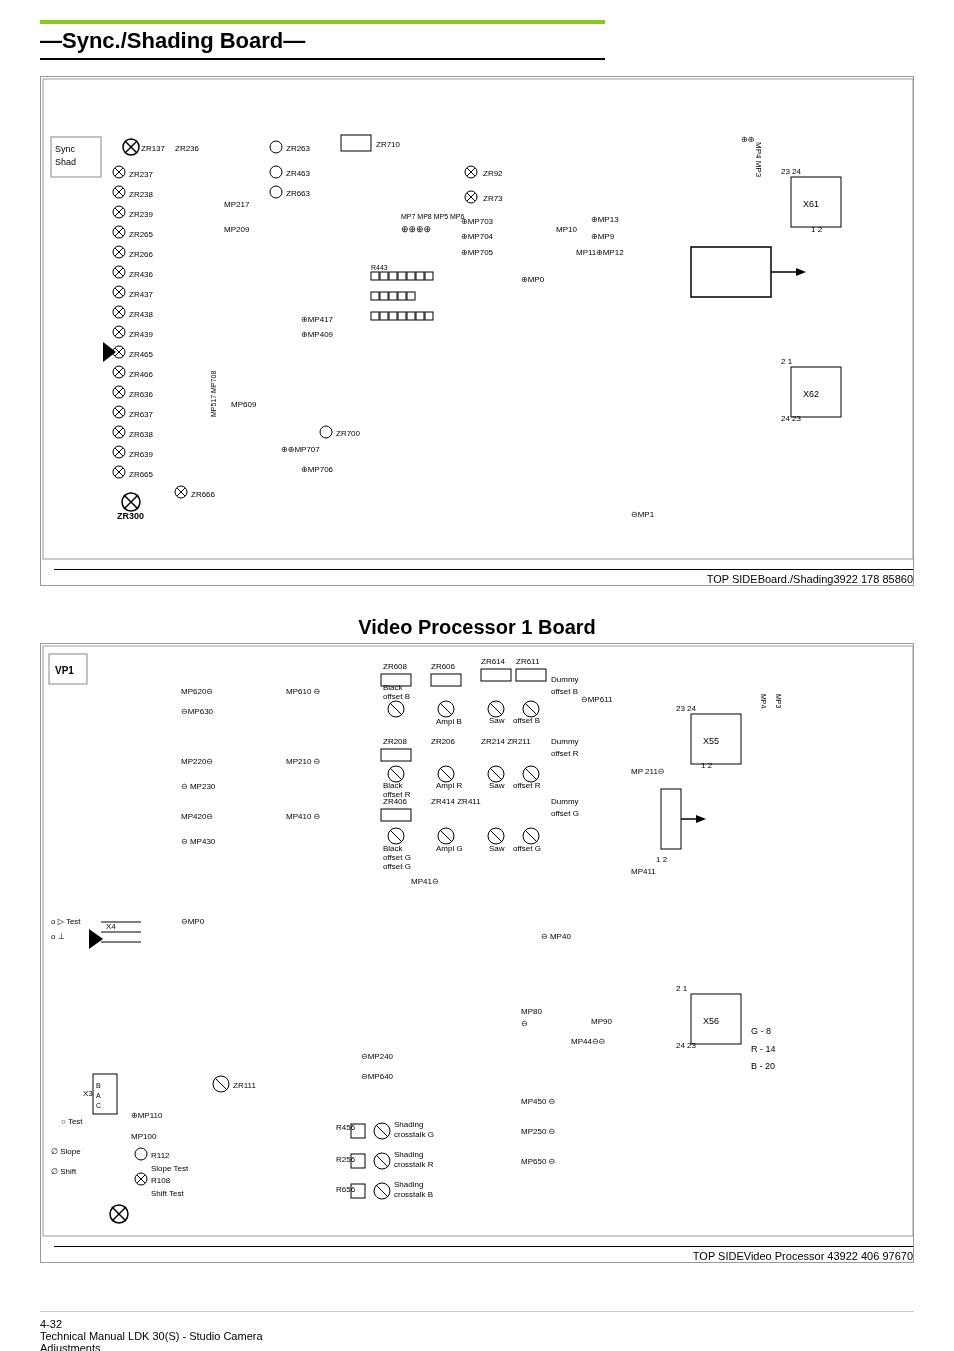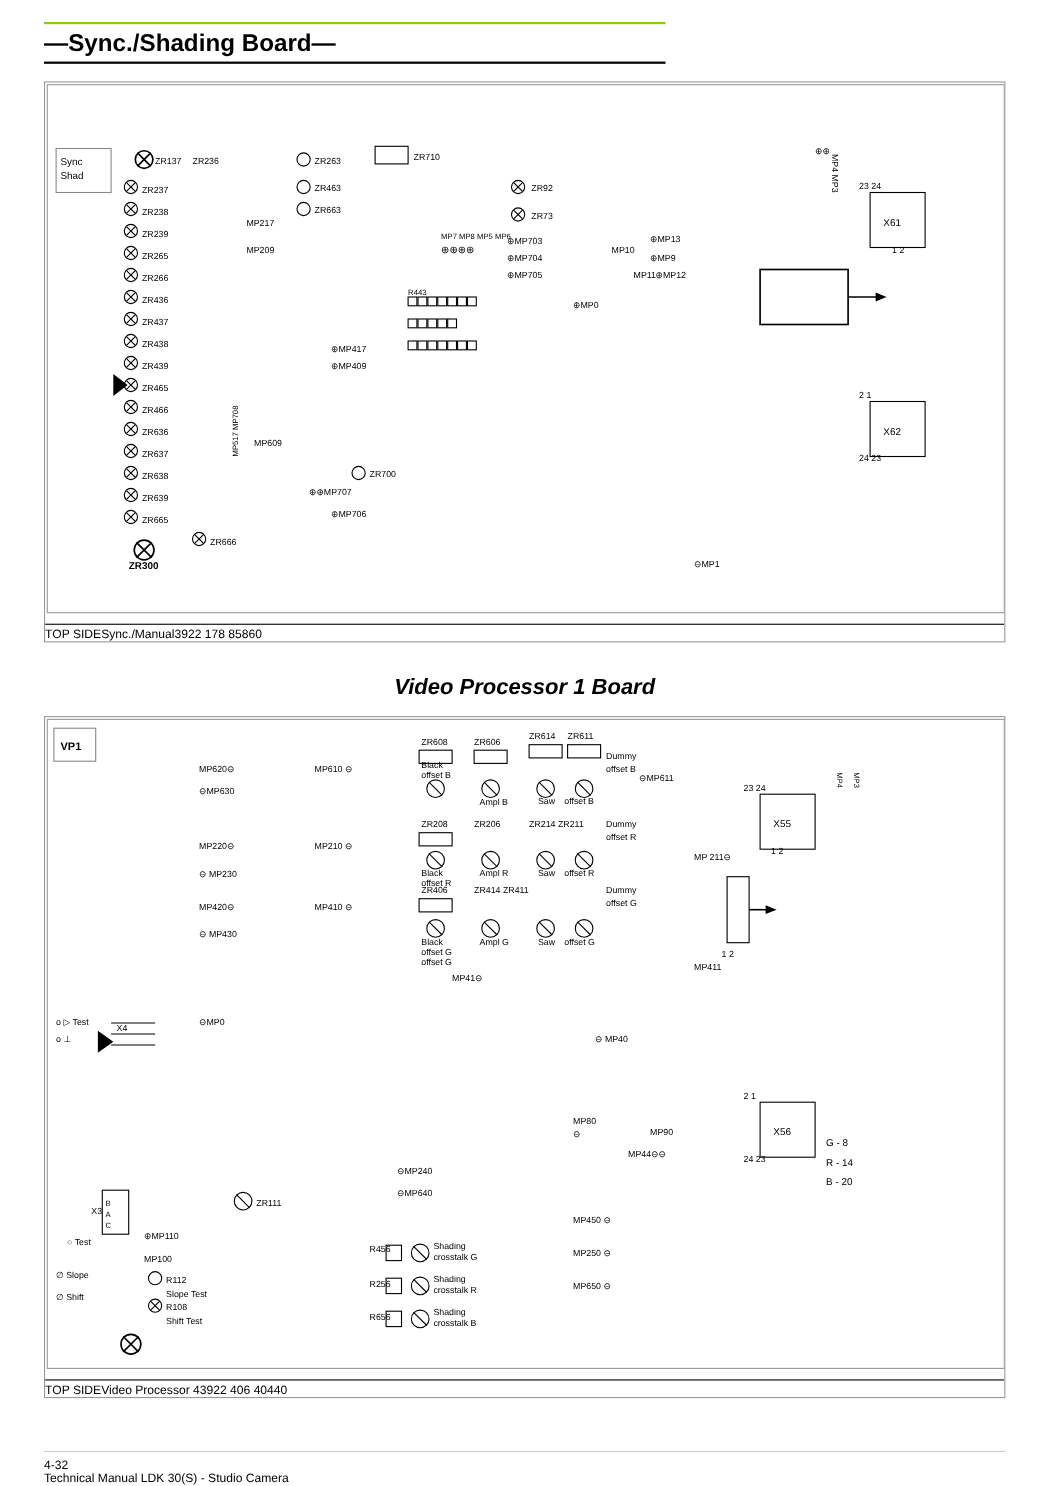--- a/index.html
+++ b/index.html
@@ -16,55 +16,55 @@
     
     .page-section {
       margin-bottom: 30px;
     }
 
     
     .section-title {
       font-size: 22px;
       font-weight: bold;
       border-bottom: 2px solid #000;
-      border-top: 2px solid #84cc16;
+      border-top: 4px solid #84cc16;
       padding: 4px 0;
       margin-bottom: 16px;
       display: inline-block;
       padding-right: 300px;
     }
     .section-title-2 {
       font-size: 20px;
       font-weight: bold;
       text-align: center;
-      margin-bottom: 14px;
-      font-style: italic;
+      margin-bottom: 4px;
     }
 
     
     .board-diagram {
       border: 1px solid #999;
       background: #fff;
       position: relative;
       overflow: hidden;
     }
 
     
     .schematic-svg {
       display: block;
     }
 
     
     .footer-bar {
       display: flex;
-      justify-content: flex-start;
+      justify-content: flex-end;
       font-size: 11px;
       border-top: 1px solid #000;
       padding-top: 3px;
       margin-top: 2px;
+      margin-left: 13px;
     }
 
     
     .page-footer {
       display: flex;
       justify-content: center;
       margin-top: 48px;
       font-size: 11px;
       border-top: 1px solid #ccc;
       padding-top: 6px;
@@ -291,21 +291,21 @@
 
       <rect x="650" y="170" width="80" height="50" fill="none" stroke="#000" stroke-width="1.5"></rect>
 
       <line x1="730" y1="195" x2="760" y2="195" stroke="#000" stroke-width="1.5"></line>
       <polygon points="755,191 765,195 755,199" fill="#000"></polygon>
 
     </svg>
 
     <div class="footer-bar">
       <span>TOP SIDE</span>
-      <span>Sync./Manual</span>
+      <span>Board./Shading</span>
       <span>3922 178 85860</span>
     </div>
   </div>
 </div>
 
 <div class="page-section">
   <div class="section-title-2">Video Processor 1 Board</div>
 
   <div class="board-diagram">
     <svg class="schematic-svg" width="874" height="600">
@@ -527,21 +527,21 @@
       <line x1="60" y1="298" x2="100" y2="298" stroke="#000" stroke-width="1"></line>
 
       <text x="720" y="50" font-size="7" transform="rotate(90,720,50)">MP4</text>
       <text x="735" y="50" font-size="7" transform="rotate(90,735,50)">MP3</text>
 
     </svg>
 
     <div class="footer-bar">
       <span>TOP SIDE</span>
       <span>Video Processor 4</span>
-      <span>3922 406 40440</span>
+      <span>3922 406 97670</span>
     </div>
   </div>
 </div>
 
 <div class="page-footer">
   <span>4-32</span>
   <span>Technical Manual LDK 30(S) - Studio Camera</span>
   <span>Adjustments</span>
 </div>
 

